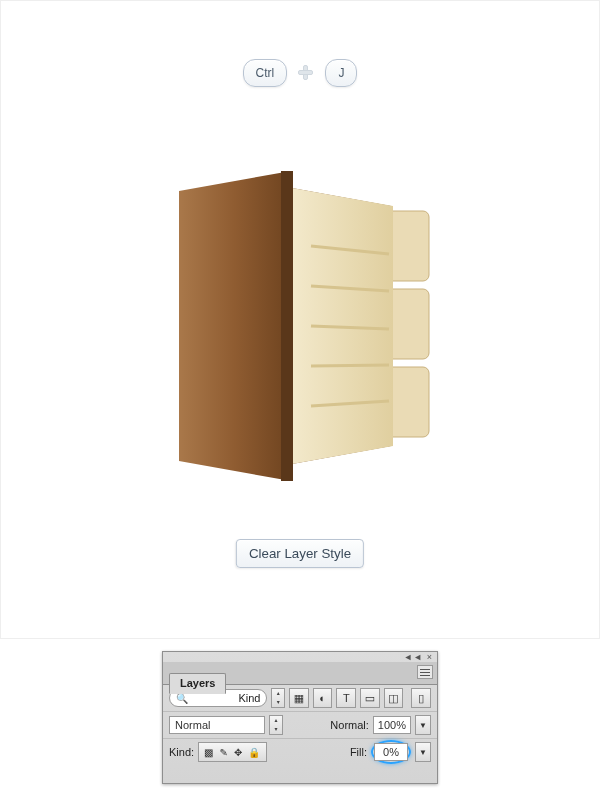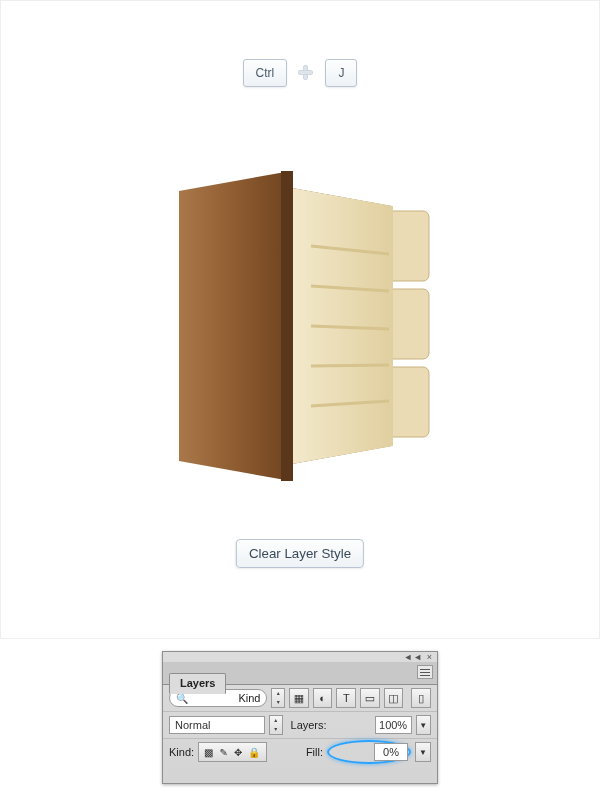--- a/index.html
+++ b/index.html
@@ -1,18 +1,18 @@
 <!DOCTYPE html>
 <html><head>
 <meta charset="utf-8">
 <style>
   html,body{margin:0;padding:0;width:600px;height:795px;background:#fff;font-family:Verdana,Arial,sans-serif;font-size:11px;color:#333;}
   .stage{position:relative;width:600px;height:639px;border:1px solid #eee;box-sizing:border-box;background:#fff;}
   .key-row{position:absolute;top:58px;left:0;right:0;text-align:center;}
-  .key,.keyj{display:inline-block;vertical-align:middle;padding:6px 12px;background:linear-gradient(#fdfefe,#eef2f6);border:1px solid #b9c4d2;border-radius:3px;box-shadow:0 1px 0 #fff inset,0 1px 2px rgba(0,0,0,.08);color:#4a5a6a;font-size:12px;}
+  .key,.keyj{display:inline-block;vertical-align:middle;padding:6px 12px;background:linear-gradient(#fdfefe,#eef2f6);border:1px solid #b9c4d2;border-radius:12px;box-shadow:0 1px 0 #fff inset,0 1px 2px rgba(0,0,0,.08);color:#4a5a6a;font-size:12px;}
   .plus{display:inline-block;vertical-align:middle;width:16px;height:16px;margin:0 8px;position:relative;}
   .plus:before,.plus:after{content:"";position:absolute;background:#dfe5ea;border:1px solid #cfd7de;}
   .plus:before{left:5px;top:0;width:3px;height:13px;border-radius:2px;}
   .plus:after{top:5px;left:0;height:3px;width:13px;border-radius:2px;}
   .btn{position:absolute;bottom:70px;left:50%;transform:translateX(-50%);padding:6px 12px;background:linear-gradient(#fdfefe,#eef2f6);border:1px solid #b9c4d2;border-radius:4px;box-shadow:0 1px 0 #fff inset,0 1px 2px rgba(0,0,0,.08);color:#3a4a5a;cursor:pointer;}
   
   .icon{position:absolute;left:160px;top:150px;width:280px;height:330px;}
   .icon svg{width:100%;height:100%;}
   
   .panel-wrap{position:absolute;left:162px;top:651px;width:274px;height:131px;background:linear-gradient(#dcdcdc,#d4d4d4);border:1px solid #8e8e8e;box-shadow:0 1px 3px rgba(0,0,0,.3);font-size:11px;}
@@ -23,21 +23,21 @@
   .tabbar .menu span{display:block;height:1px;background:#555;}
   .row{display:flex;align-items:center;height:26px;padding:0 6px;gap:4px;}
   .row + .row{border-top:1px solid #bdbdbd;}
   .search{flex:0 0 90px;height:18px;border:1px solid #9a9a9a;border-radius:9px;background:#fff;display:flex;align-items:center;padding:0 6px;box-sizing:border-box;}
   .search .mag{font-size:10px;color:#555;margin-right:3px;}
   .search span.txt{flex:1;color:#222;margin-left:47px;}
   .stepper{width:12px;height:18px;border:1px solid #9a9a9a;background:linear-gradient(#f6f6f6,#dcdcdc);display:flex;flex-direction:column;}
   .stepper div{flex:1;text-align:center;font-size:6px;line-height:8px;color:#444;}
   .iconbtn{width:18px;height:18px;border:1px solid #9a9a9a;background:linear-gradient(#f6f6f6,#dcdcdc);display:flex;align-items:center;justify-content:center;font-size:11px;color:#333;}
   .select{height:18px;border:1px solid #9a9a9a;background:#fff;display:flex;align-items:center;padding:0 5px;box-sizing:border-box;}
-  .field{height:18px;border:1px solid #9a9a9a;background:#fff;display:flex;align-items:center;justify-content:center;padding:0 4px;box-sizing:border-box;min-width:34px;margin-left:44px;}
+  .field{height:18px;border:1px solid #9a9a9a;background:#fff;display:flex;align-items:center;justify-content:center;padding:0 4px;box-sizing:border-box;min-width:34px;}
   .dd{width:14px;height:18px;border:1px solid #9a9a9a;background:linear-gradient(#f6f6f6,#dcdcdc);display:flex;align-items:center;justify-content:center;font-size:8px;color:#333;}
   .lbl{color:#222;}
   .circle{border:2px solid #2aa3ff;border-radius:50%;padding:1px;box-shadow:0 0 4px rgba(42,163,255,.7);}
   .lockicons{display:flex;gap:2px;border:1px solid #9a9a9a;height:18px;align-items:center;background:linear-gradient(#f6f6f6,#dcdcdc);padding:0 3px;}
   .lockicons span{font-size:10px;color:#333;padding:0 2px;}
 </style>
 </head>
 <body>
 
 <div class="stage">
@@ -118,21 +118,21 @@
 
   <div class="row">
     <div class="select" style="flex:0 0 96px">
       <span>Normal</span>
     </div>
     <div class="stepper">
         <div>▴</div>
         <div>▾</div>
       </div>
     <div style="flex:1"></div>
-    <span class="lbl">Layers:</span>
+    <span class="lbl">Normal:</span>
     <div class="field">100%</div>
     <div class="dd">▼</div>
   </div>
 
   <div class="row">
     <span class="lbl">Kind:</span>
     <div class="lockicons">
       <span>▩</span>
       <span>✎</span>
       <span>✥</span>

